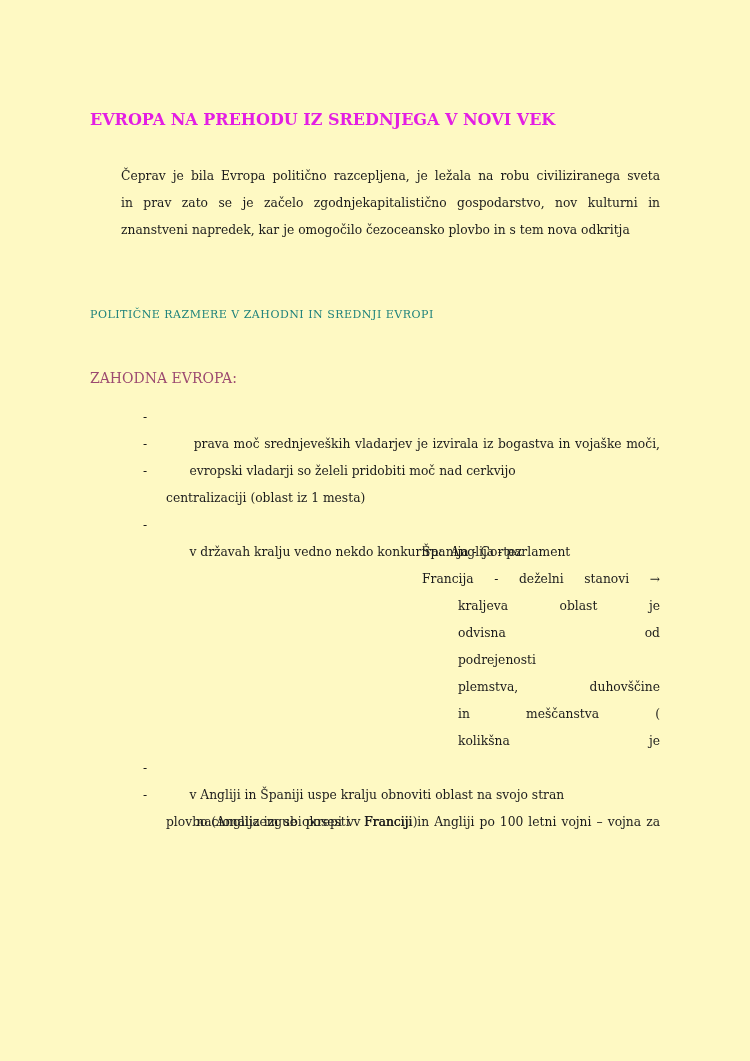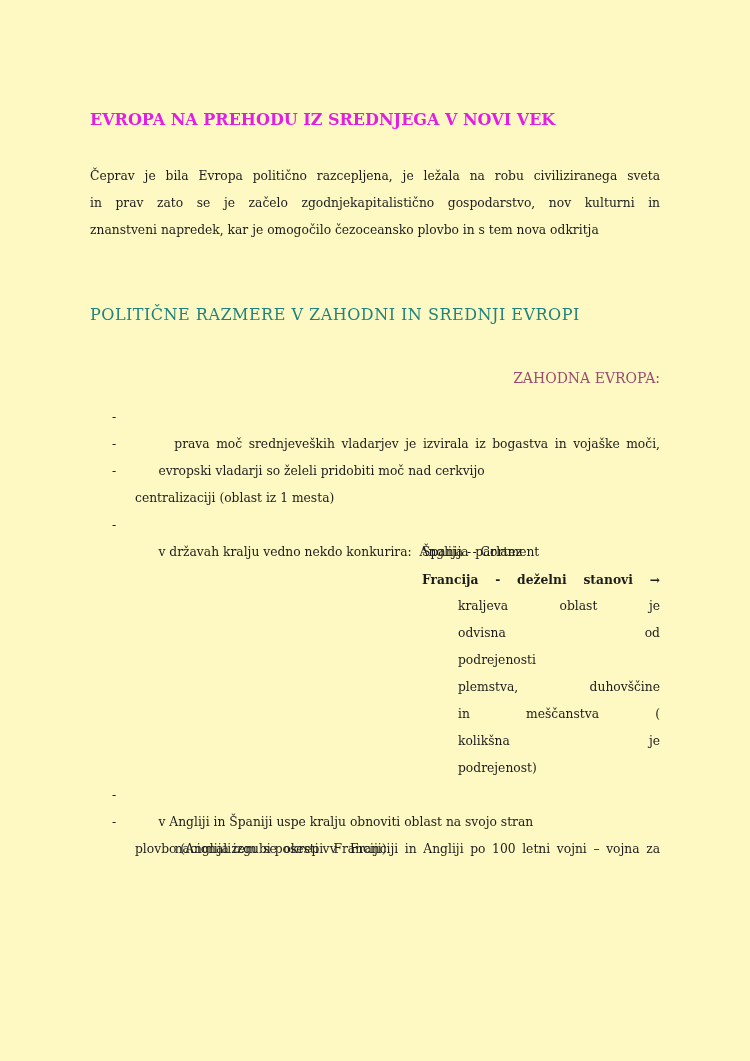--- a/index.html
+++ b/index.html
@@ -18,49 +18,49 @@
     top: 106px;
     font-size: 16px;
     font-weight: bold;
     line-height: 27px;
     color: var(--c-title, #e31ee3);
     white-space: nowrap;
   }
   .intro { top: 163px; }
   .section-heading {
     top: 301px;
-    font-size: 16px;
+    font-size: 11px;
     letter-spacing: 0.5px;
     line-height: 27px;
     color: var(--c-section, #1f837c);
     white-space: nowrap;
   }
   .subsection-heading {
     top: 365px;
     font-size: 14px;
     line-height: 27px;
     color: var(--c-subsection, #9c4a70);
     white-space: nowrap;
-    text-align: right;
   }
   .list { top: 404px; }
 
   .row {
     position: relative;
     height: 27px;
     line-height: 27px;
     font-size: 12.3px;
     white-space: pre-wrap;
+    margin-left: 31px;
   }
   .row.ind { padding-left: 45px; }            
   .jlast { text-align: justify; text-align-last: justify; }
   .marker { position: absolute; left: 22px; top: 0; }  
 
   .sub-country { margin-left: 332px; }                  
-  .sub-france  { margin-left: 332px; width: 238px; font-weight: bold; }    
+  .sub-france  { margin-left: 332px; width: 238px; }    
   .sub-wrap    { margin-left: 368px; width: 202px; }    
 </style>
 </head>
 <body>
 
 <div class="page">
 
   <div class="abs doc-title">EVROPA NA PREHODU IZ SREDNJEGA V NOVI VEK</div>
 
   <div class="abs intro">
@@ -92,21 +92,20 @@
       <span class="marker">-</span><span>v državah kralju vedno nekdo konkurira:  Anglija - parlament</span>
     </div>
     <div class="row sub-country">Španija - Cortez</div>
     <div class="row sub-france jlast">Francija - deželni stanovi →</div>
     <div class="row sub-wrap jlast">kraljeva oblast je</div>
     <div class="row sub-wrap jlast">odvisna od</div>
     <div class="row sub-wrap jlast">podrejenosti</div>
     <div class="row sub-wrap jlast">plemstva, duhovščine</div>
     <div class="row sub-wrap jlast">in meščanstva (</div>
     <div class="row sub-wrap jlast">kolikšna je</div>
-    <div class="row sub-wrap">podrejenost)</div>
 
     <div class="row ind">
       <span class="marker">-</span><span>v Angliji in Španiji uspe kralju obnoviti oblast na svojo stran</span>
     </div>
 
     <div class="row ind jlast">
       <span class="marker">-</span><span>nacionalizem se okrepi v  Franciji in Angliji po 100 letni vojni – vojna za</span>
     </div>
     <div class="row ind">plovbo (Anglija izgubi posesti v Franciji)</div>
 

